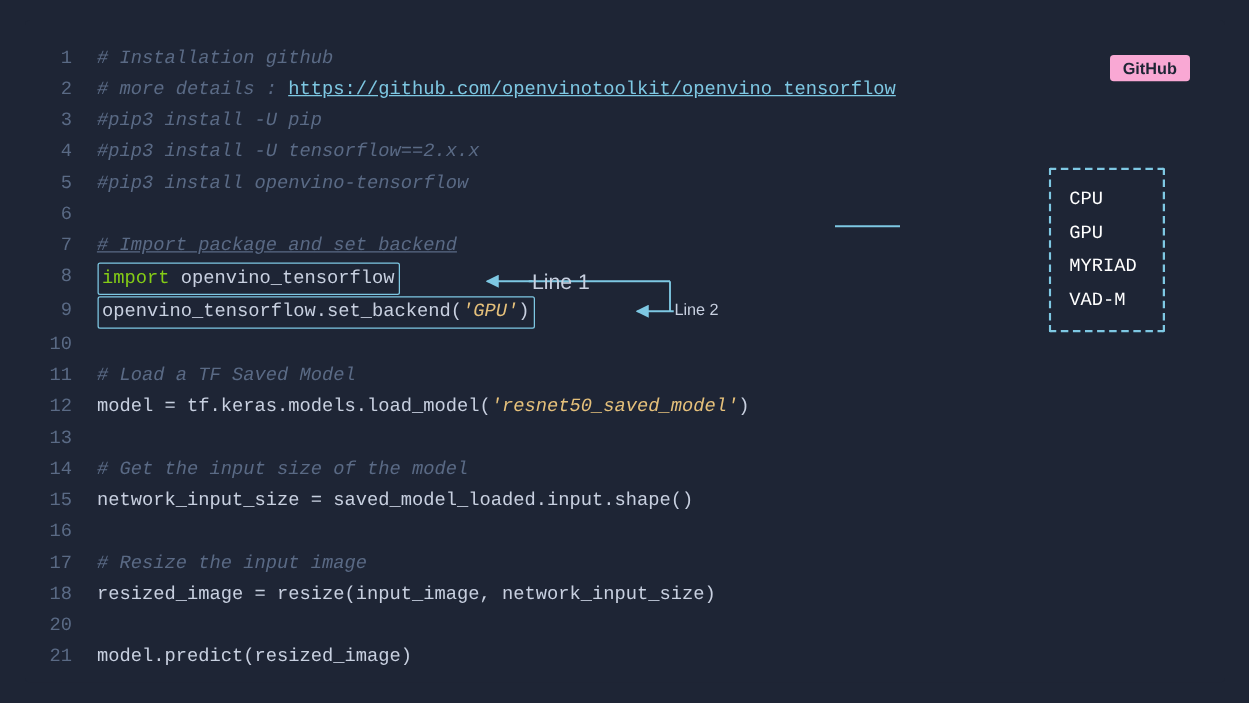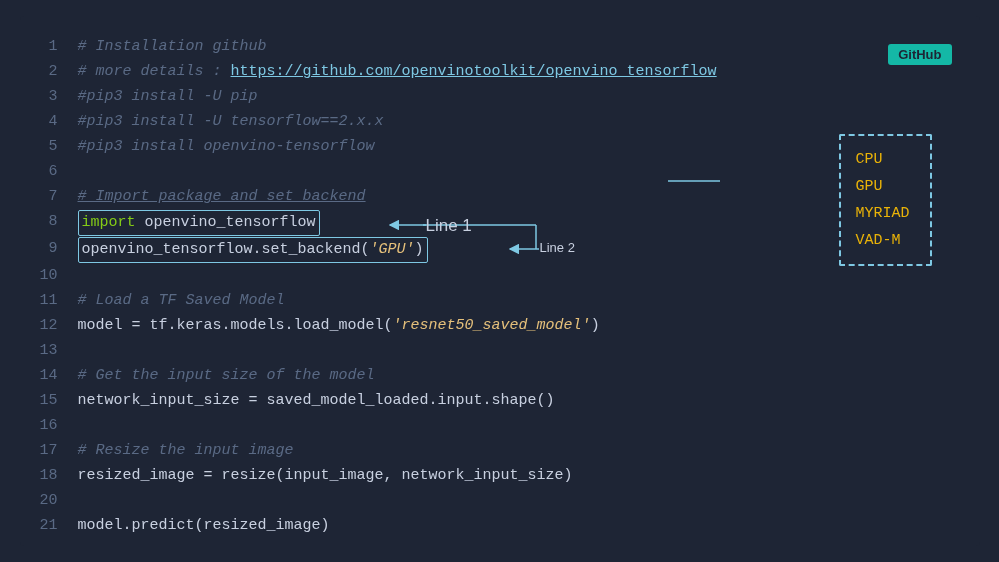--- a/index.html
+++ b/index.html
@@ -49,39 +49,39 @@
       display: inline-block;
       border: 1.5px solid #7ec8e3;
       padding: 0 3px;
       border-radius: 2px;
     }
     
     .github-badge {
       position: absolute;
       top: 28px;
       right: 28px;
-      background: #14b8a6;
+      background: #f9a8d4;
       color: #1e2535;
       font-size: 13px;
       font-weight: bold;
       font-family: Arial, sans-serif;
       padding: 3px 10px;
       border-radius: 3px;
     }
     
     .callout-box {
       position: absolute;
       top: 118px;
       right: 48px;
       border: 2px dashed #7ec8e3;
       padding: 10px 20px 10px 14px;
       border-radius: 2px;
       font-size: 15px;
       line-height: 1.8;
-      color: #eab308;
+      color: #ffffff;
       background: transparent;
     }
     svg.connectors {
       position: absolute;
       top: 0;
       left: 0;
       width: 960px;
       height: 530px;
       pointer-events: none;
     }

